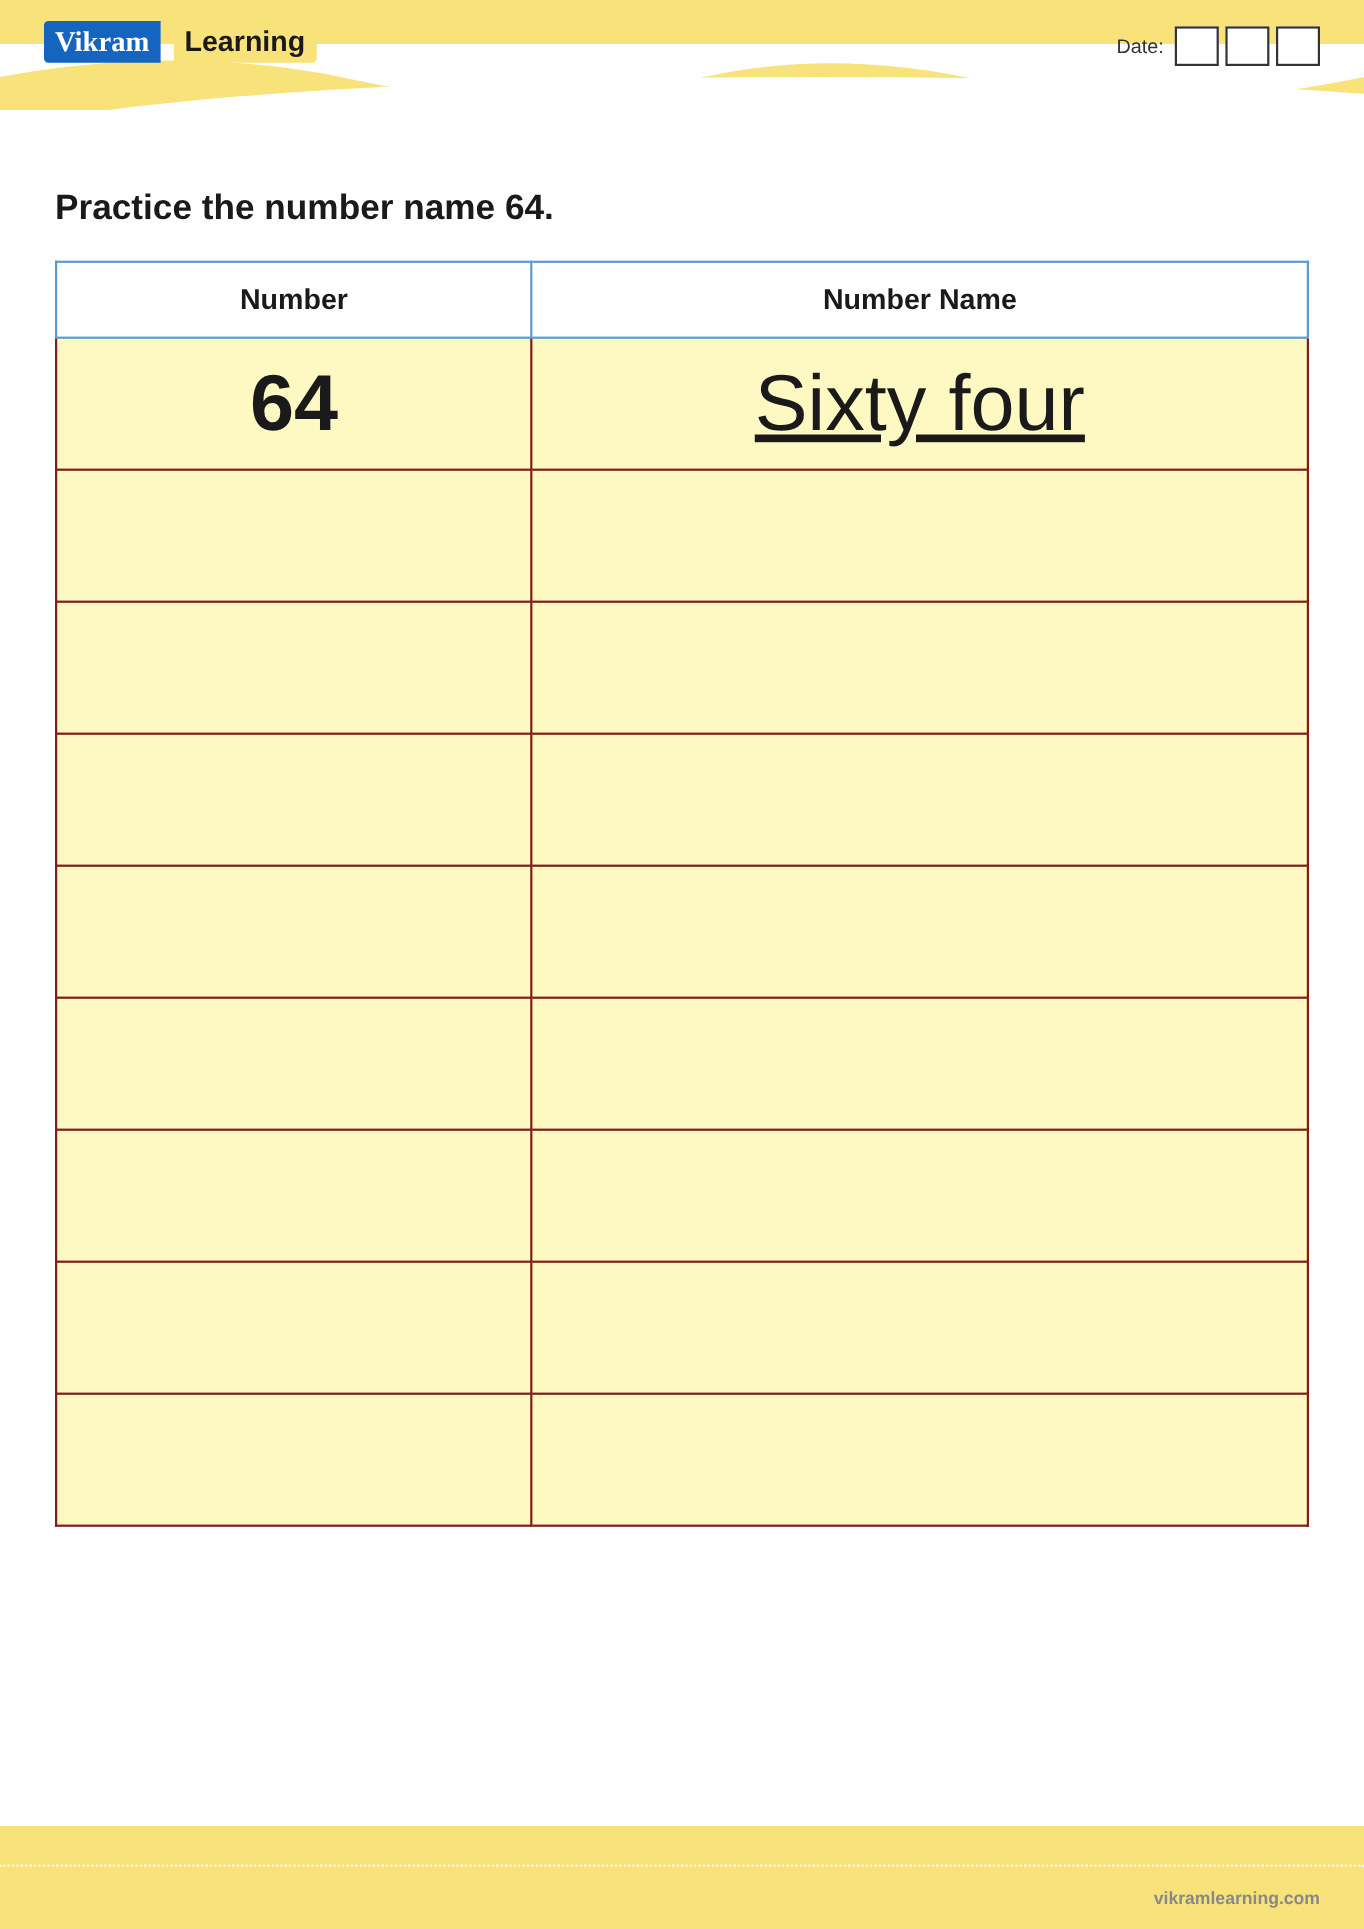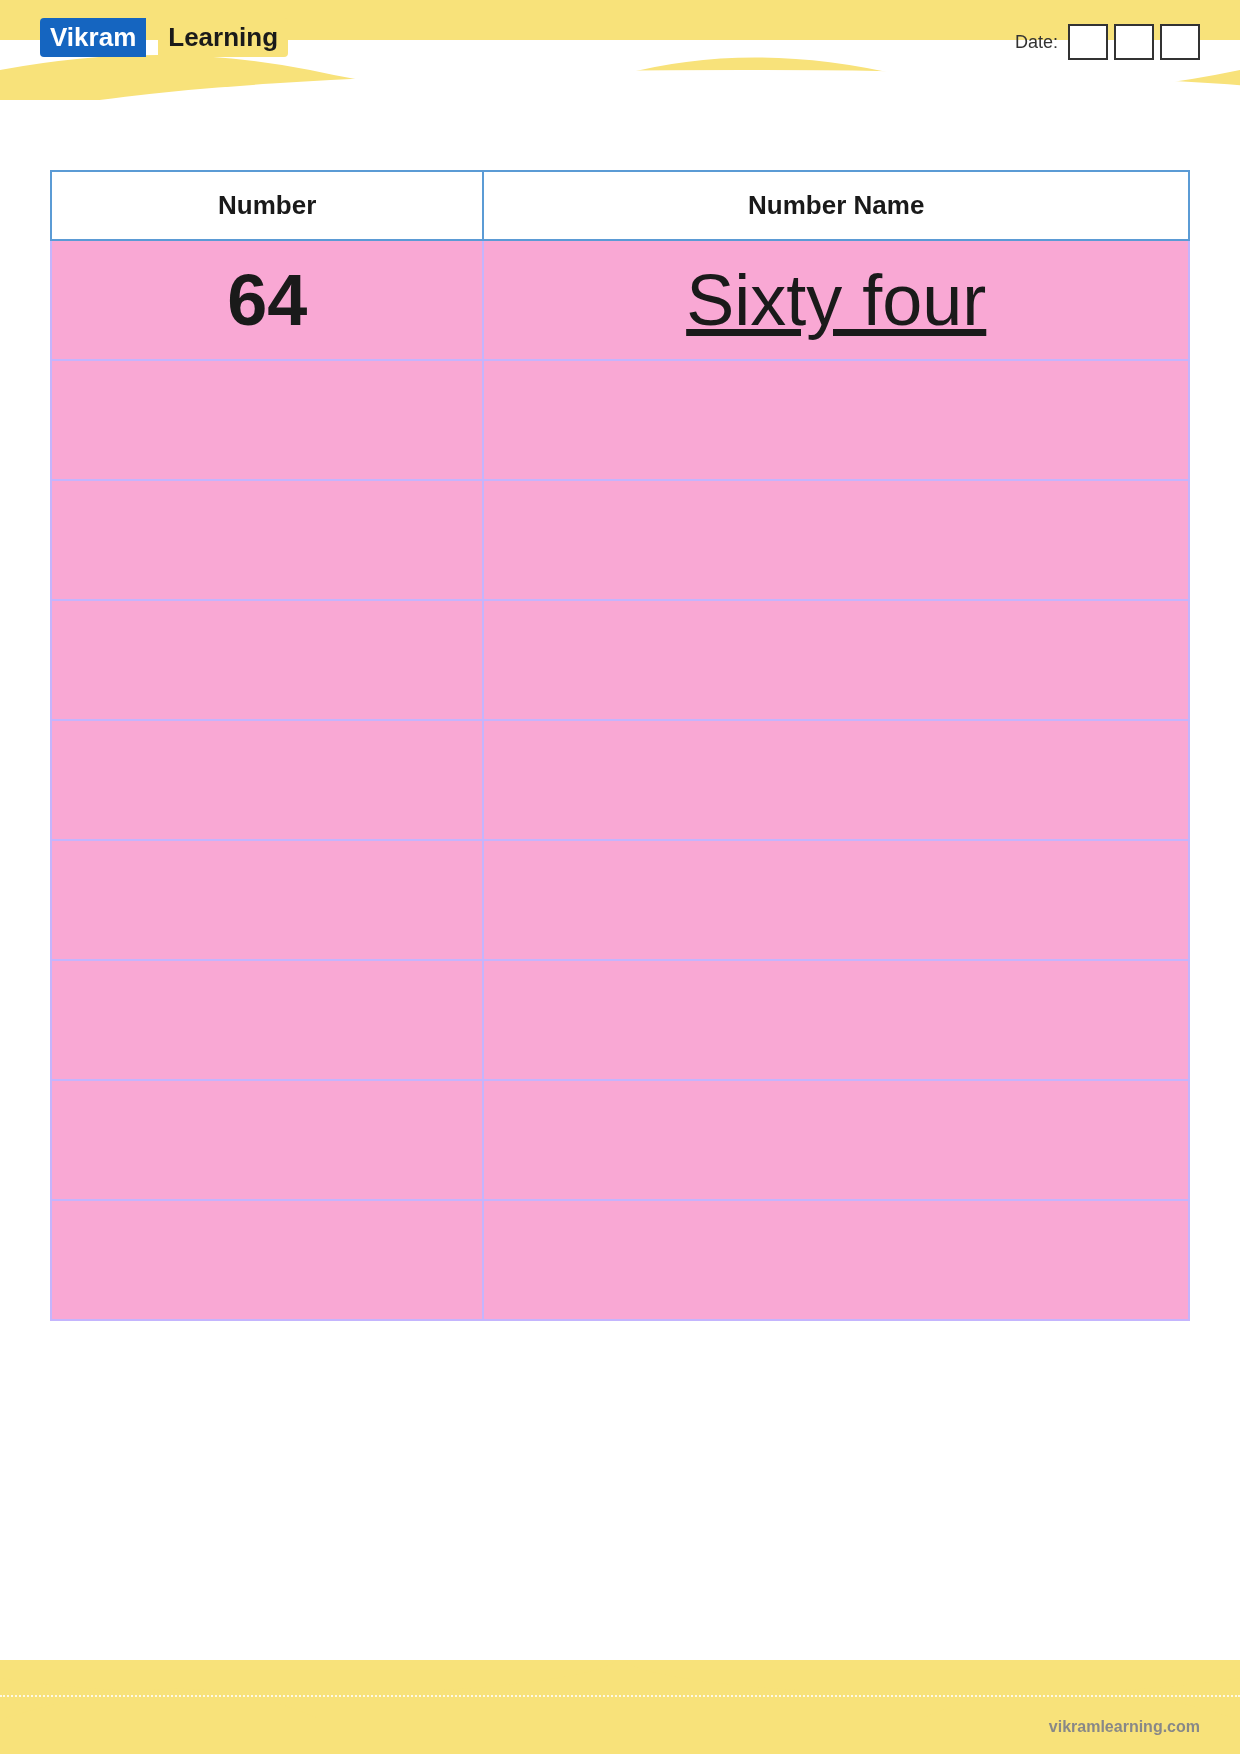--- a/index.html
+++ b/index.html
@@ -43,20 +43,21 @@
       z-index: 10;
     }
 
     .logo-vikram {
       background: #1565c0;
       color: #ffffff;
       font-weight: bold;
       font-size: 26px;
       padding: 4px 10px;
       border-radius: 4px 0 0 4px;
+      font-family: Liberation Serif, serif;
     }
 
     .logo-learning {
       background: #f8e27a;
       color: #1a1a1a;
       font-weight: bold;
       font-size: 26px;
       padding: 4px 10px;
       border-radius: 0 4px 4px 0;
       margin-left: 12px;
@@ -113,26 +114,26 @@
       border: 2px solid #5b9bd5;
       padding: 18px 8px;
       font-size: 26px;
       font-weight: bold;
       text-align: center;
       background: #ffffff;
       color: #1a1a1a;
     }
 
     .practice-table td {
-      border: 2px solid #c4b5fd;
+      border: 2px solid #7f1d1d;
       padding: 0;
       height: 120px;
       text-align: center;
       vertical-align: middle;
-      background: #f9a8d4;
+      background: #fef9c3;
     }
 
     .number-cell {
       font-size: 72px;
       font-weight: bold;
       color: #1a1a1a;
     }
 
     .number-name-cell {
       font-size: 72px;
@@ -217,20 +218,21 @@
     <span class="date-label">Date:</span>
     <div class="date-boxes">
       <div class="date-box"></div>
       <div class="date-box"></div>
       <div class="date-box"></div>
     </div>
   </div>
 </div>
 
 <div class="main-content">
+  <h1 class="instruction-title">Practice the number name 64.</h1>
 
   <table class="practice-table">
     <thead>
       <tr>
         <th class="col-number">Number</th>
         <th class="col-name">Number Name</th>
       </tr>
     </thead>
     <tbody>
 

